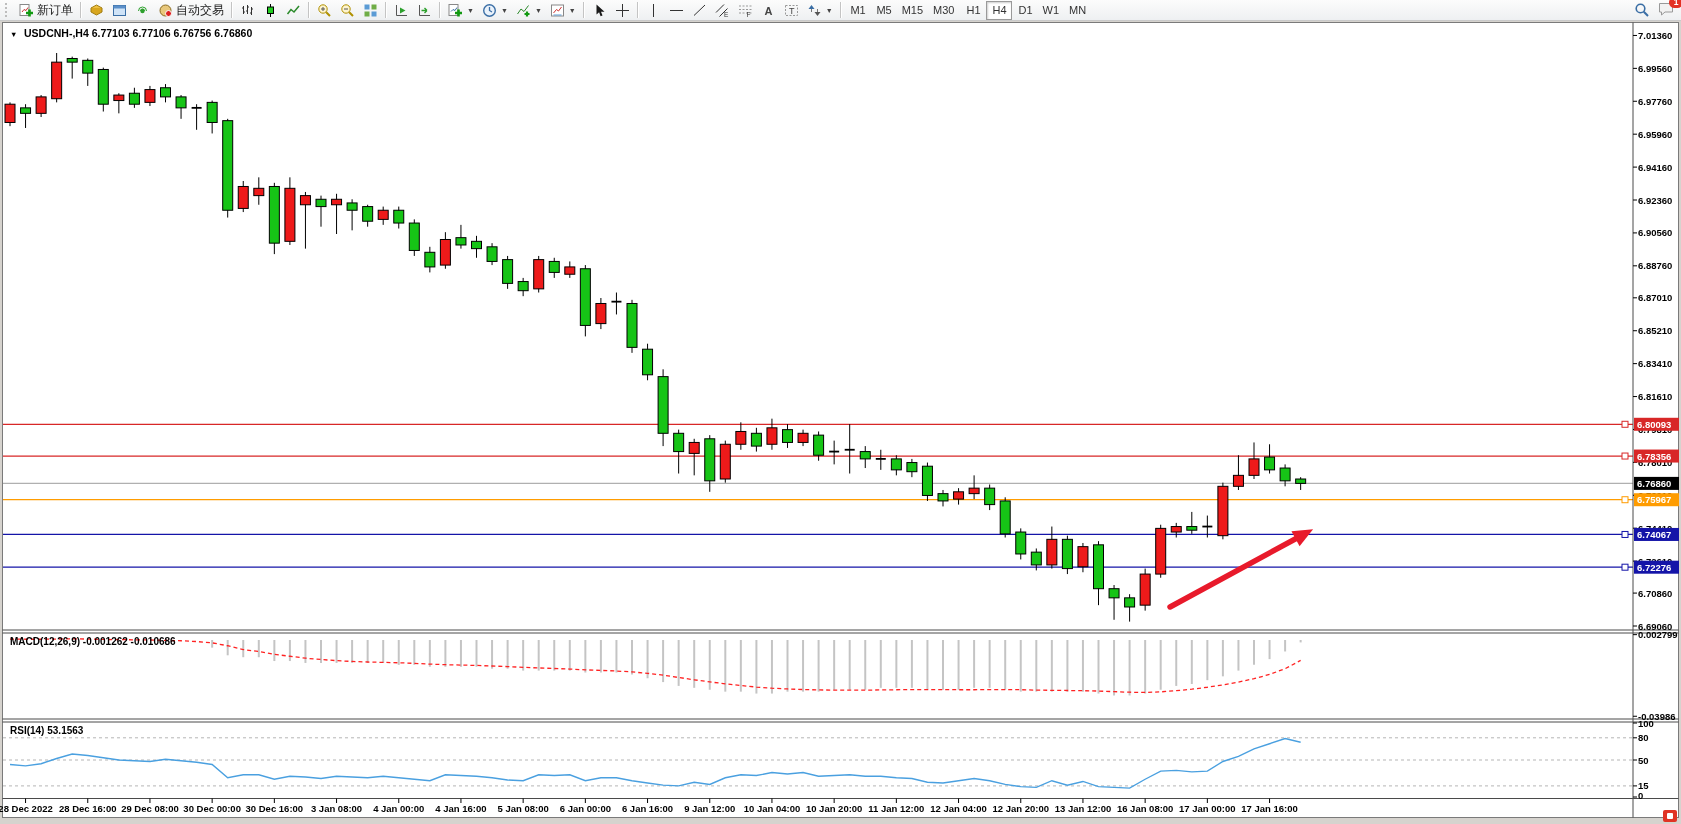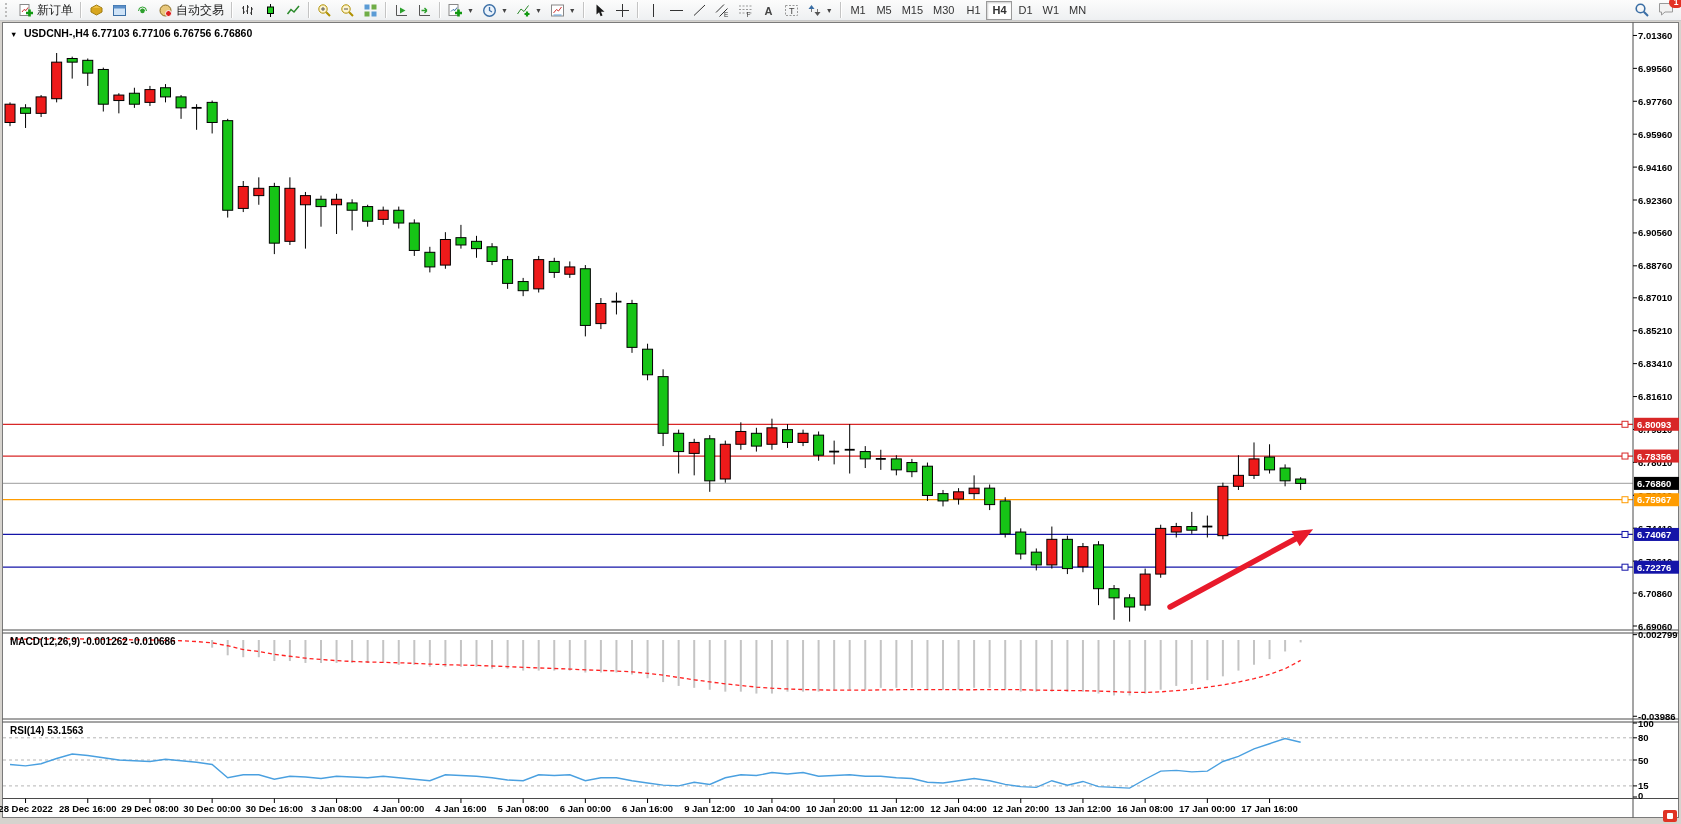--- a/index.html
+++ b/index.html
@@ -5,21 +5,21 @@
   html,body{margin:0;padding:0;}
   body{width:1681px;height:824px;background:#d6d3ce;font-family:"Liberation Sans",sans-serif;overflow:hidden;position:relative;}
   
   .tb{position:absolute;left:0;top:0;width:1681px;height:21px;background:linear-gradient(#fcfcfc,#eef0f2);border-bottom:1px solid #c9c9c9;display:flex;align-items:center;padding:0 2px;box-sizing:border-box;z-index:5;}
   .hdl{width:5px;height:14px;border-left:2px dotted #bdbdbd;margin:0 3px;}
   .sep{width:1px;height:16px;background:#c4c4c4;border-right:1px solid #fff;margin:0 3px;}
   .tbtn{display:inline-flex;align-items:center;gap:3px;height:19px;padding:0 3px;border:1px solid transparent;background:transparent;font:12px "Liberation Sans",sans-serif;color:#222;cursor:default;justify-content:center;}
   .tbtn svg{display:block;}
   .dd{font-size:7px;color:#444;margin-left:1px;}
   .tf{height:19px;min-width:26px;border:1px solid transparent;background:transparent;font:11px "Liberation Sans",sans-serif;color:#333;padding:0 4px;text-align:right;}
-  .tf.act{border:1px solid #9a9a9a;background:#fff;box-shadow:inset 1px 1px 2px #cfcfcf;font-weight:bold;}
+  .tf.act{border:1px solid #9a9a9a;background:#fff;box-shadow:inset 1px 1px 2px #cfcfcf;font-weight:normal;}
   .right{margin-left:auto;display:flex;align-items:center;}
   .chatwrap{position:relative;}
   .badge{position:absolute;top:-2px;right:-4px;background:#e33022;color:#fff;border-radius:8px;font:bold 8.5px "Liberation Sans",sans-serif;min-width:10px;height:11px;line-height:11px;text-align:center;padding:0 2px;font-style:normal;}
   
   #chart{position:absolute;left:0;top:21px;}
   text{font-family:"Liberation Sans",sans-serif;}
   .ax{font-size:9.5px;font-weight:600;fill:#000;}
   .ttl{font-size:10.5px;font-weight:700;fill:#000;}
   .tri{font-size:7.5px;fill:#000;}
   .pl{font-size:10px;font-weight:600;fill:#000;}

